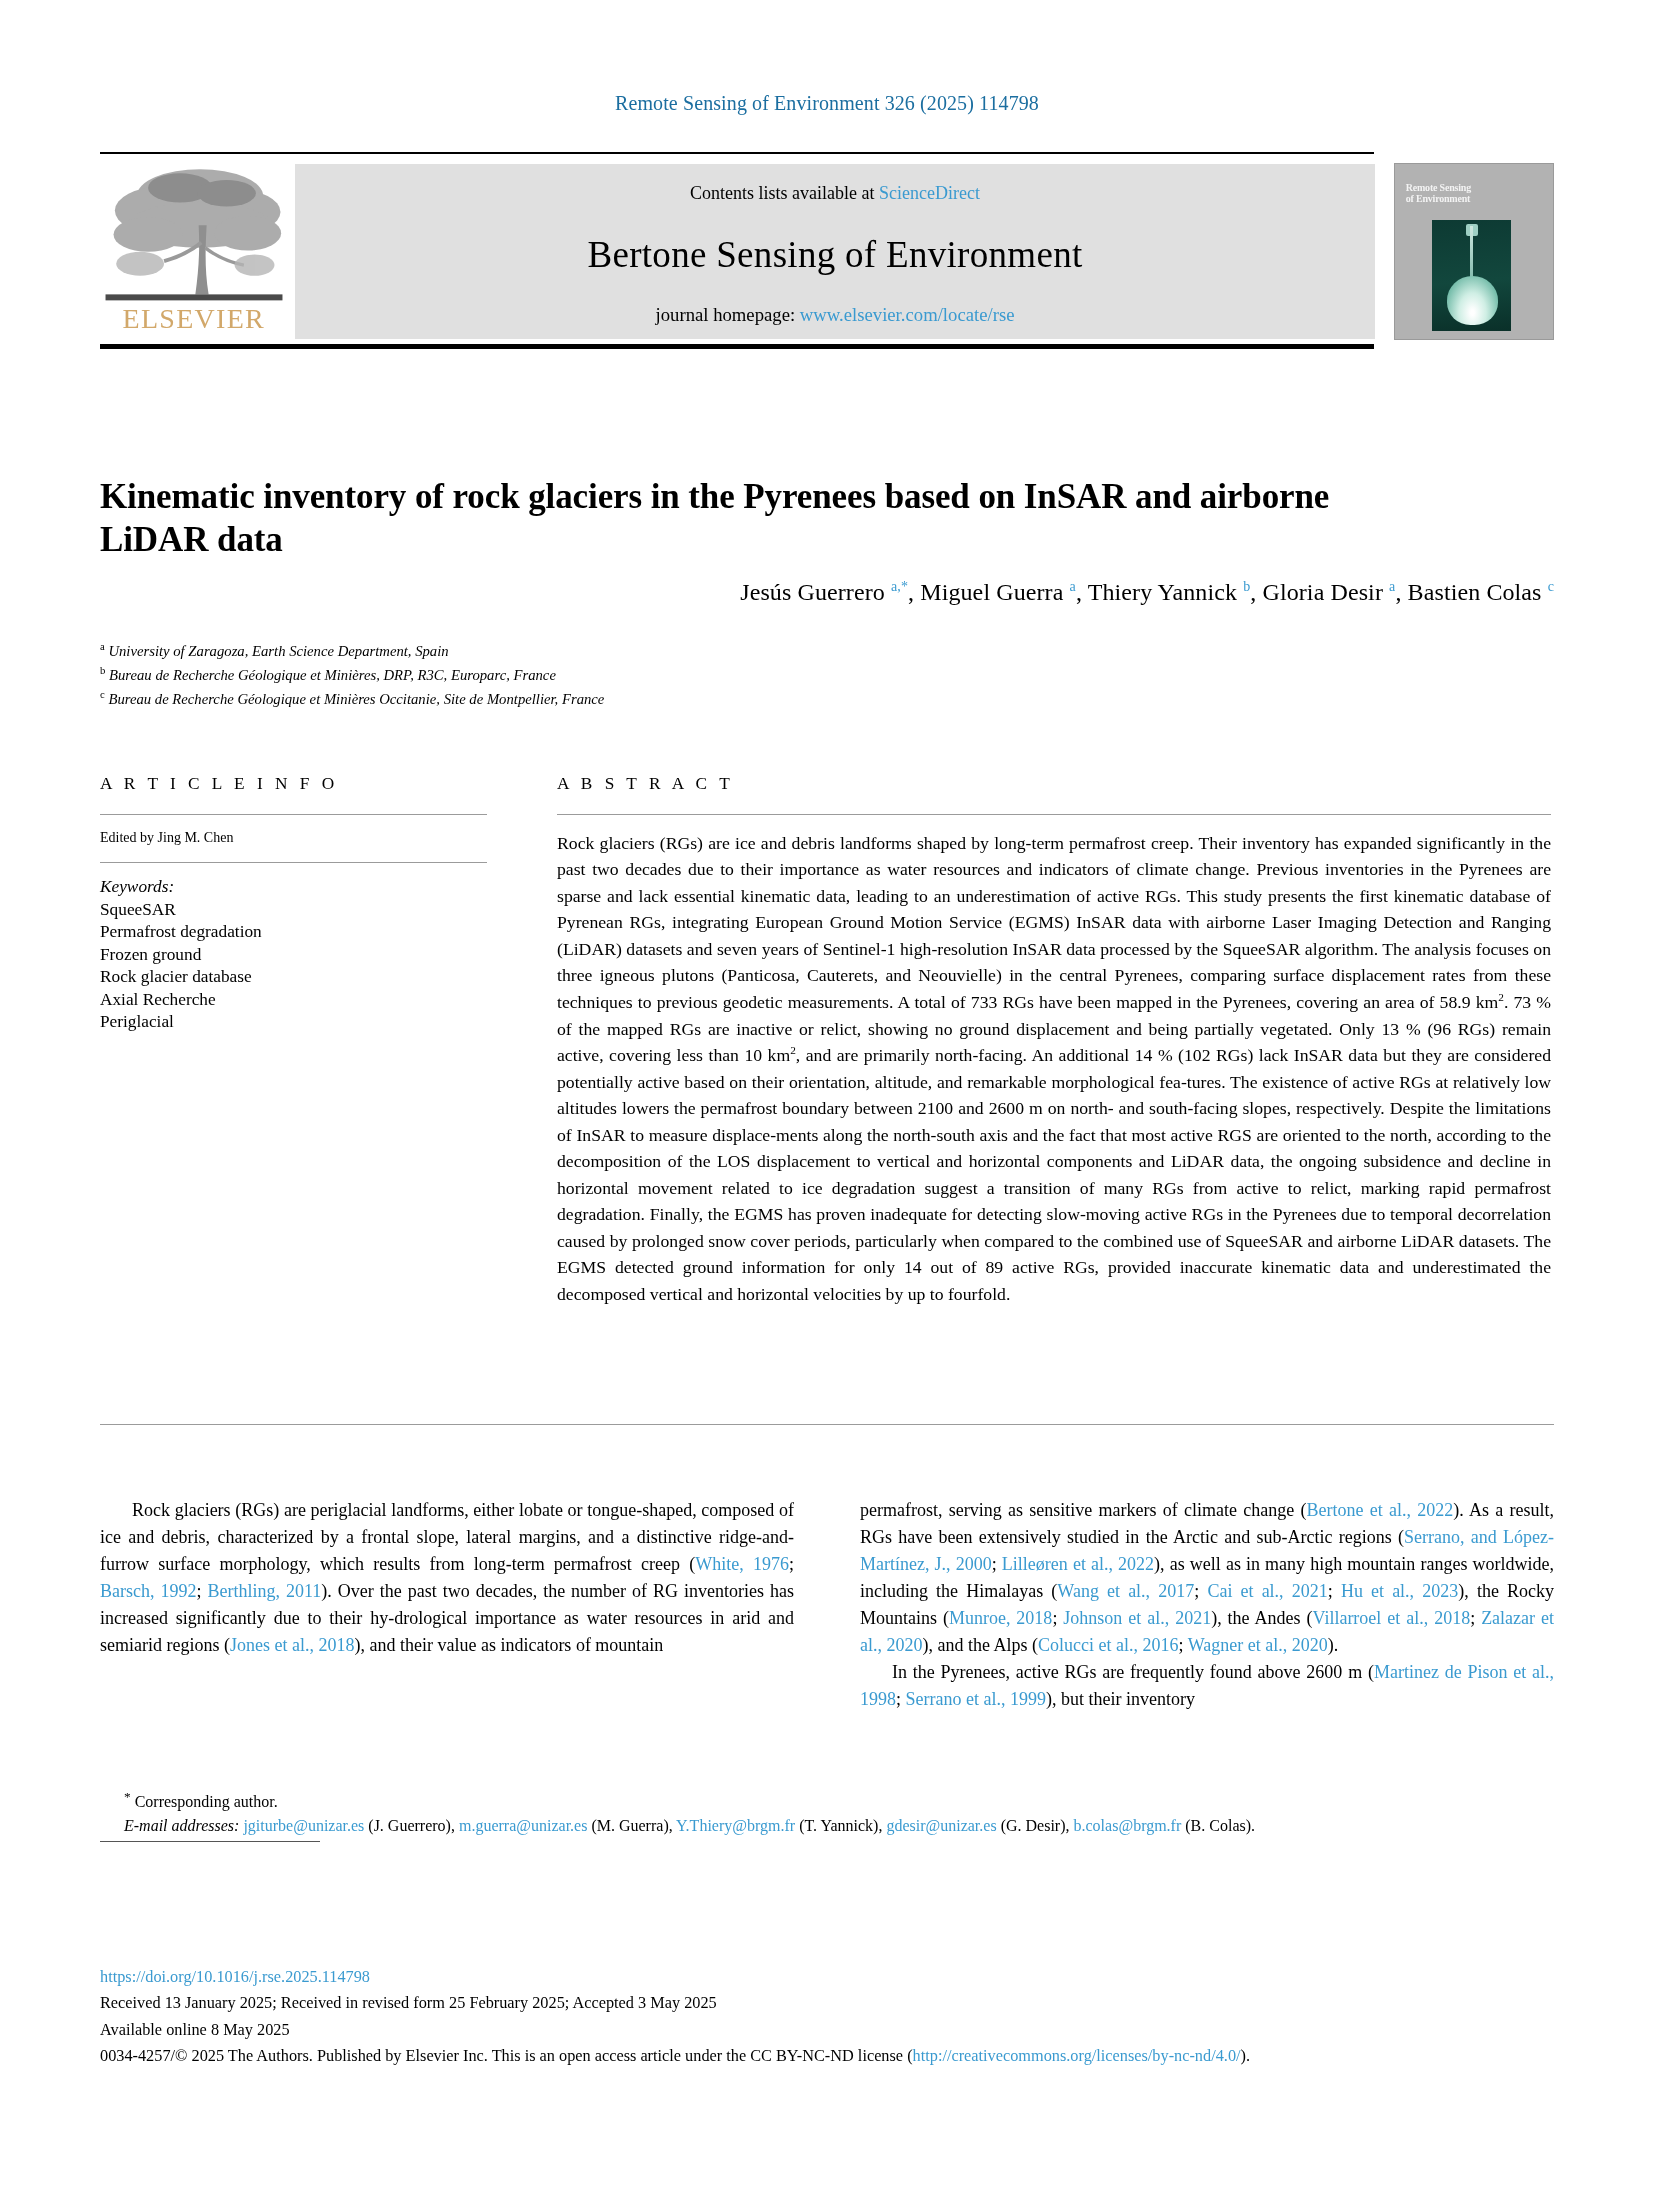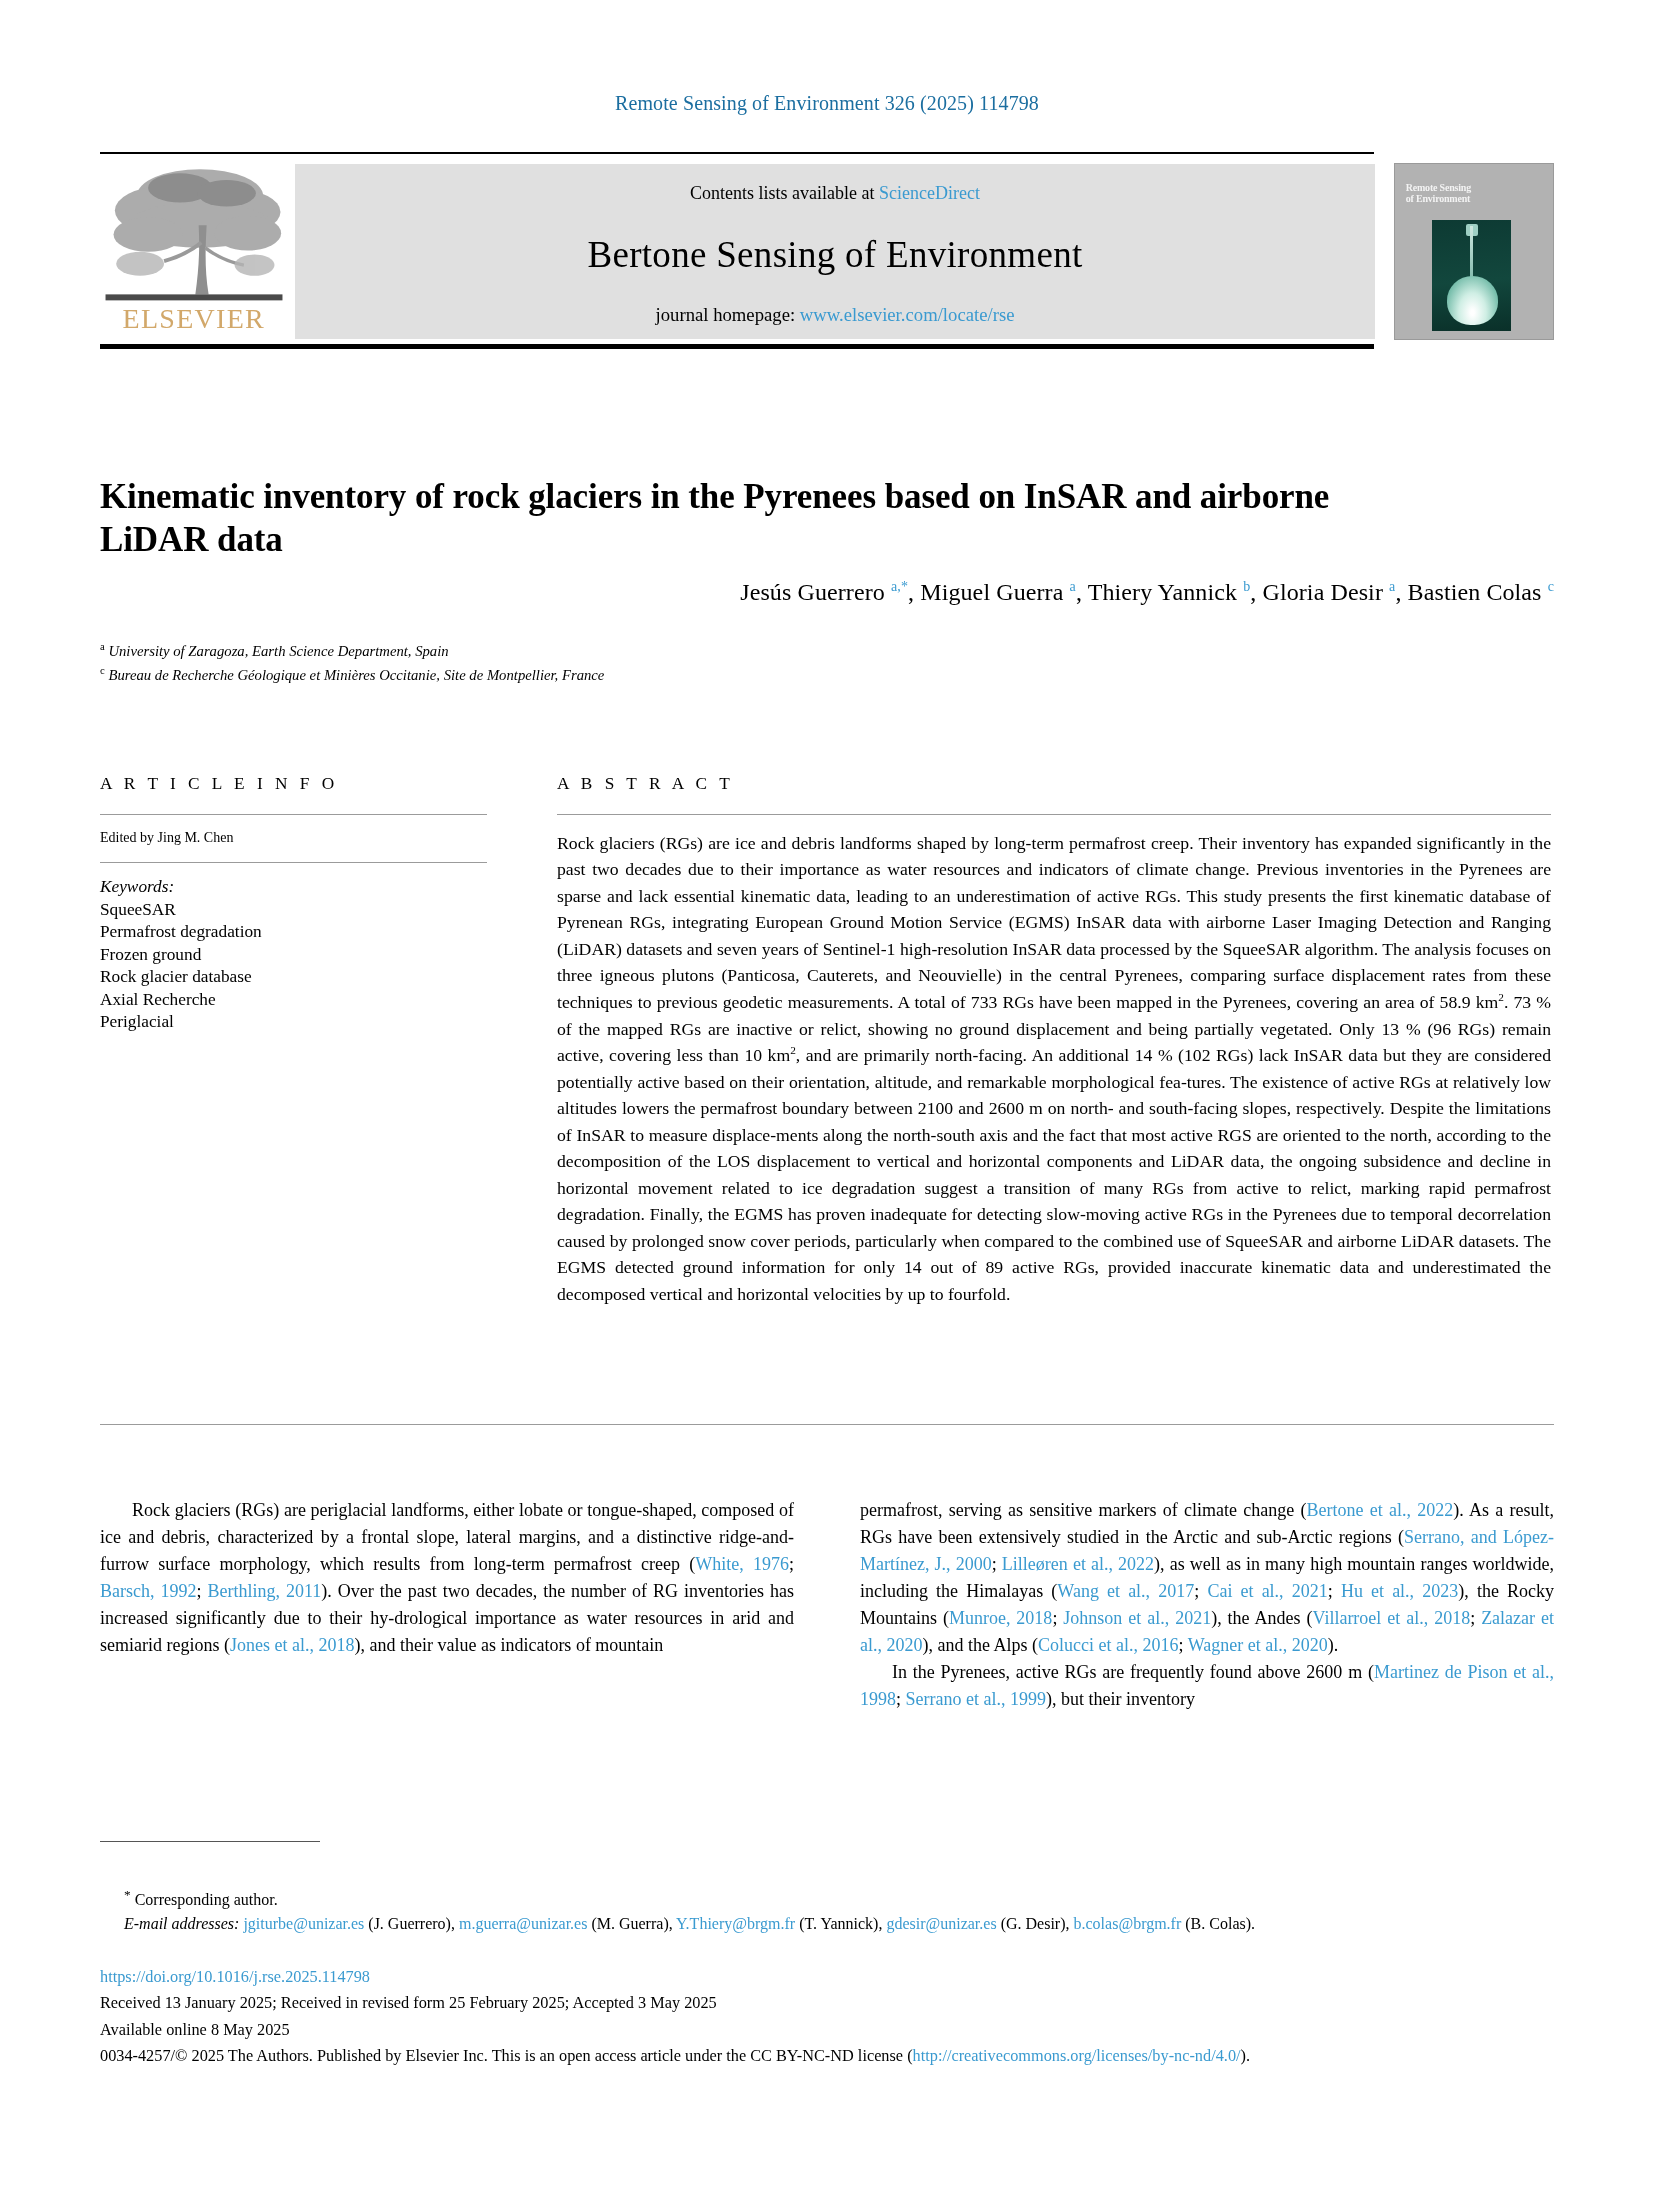--- a/index.html
+++ b/index.html
@@ -290,21 +290,21 @@
   .footnote-rule {
     position: absolute;
     top: 1841px;
     left: 100px;
     width: 220px;
     height: 1.3px;
     background: #555555;
   }
   .footnotes {
     position: absolute;
-    top: 1885px;
+    top: 1787px;
     left: 100px;
     width: 1454px;
     font-size: 16px;
     line-height: 1.48;
   }
   .fn-line { margin: 0; }
   .fn-indent { text-indent: 24px; }
   .fn-star { font-size: 13.3px; vertical-align: super; }
   .fn-label { font-style: italic; }
 
@@ -377,20 +377,21 @@
       </div>
     </div>
 
     <div class="masthead-rule-bottom"></div>
   </div>
 
   <h1 class="title">Kinematic inventory of rock glaciers in the Pyrenees based on InSAR and airborne LiDAR data</h1>
   <div class="authors">Jesús Guerrero <sup>a,*</sup>, Miguel Guerra <sup>a</sup>, Thiery Yannick <sup>b</sup>, Gloria Desir <sup>a</sup>, Bastien Colas <sup>c</sup></div>
   <div class="affils">
     <div><sup>a</sup> <span>University of Zaragoza, Earth Science Department, Spain</span></div>
+    <div><sup>b</sup> <span>Bureau de Recherche Géologique et Minières, DRP, R3C, Europarc, France</span></div>
     <div><sup>c</sup> <span>Bureau de Recherche Géologique et Minières Occitanie, Site de Montpellier, France</span></div>
   </div>
 
   <div class="info-col">
     <div class="section-head">A R T I C L E   I N F O</div>
     <hr class="hr-info">
     <div class="edited">Edited by Jing M. Chen</div>
     <hr class="hr-info">
     <div class="kw-head">Keywords:</div>
     <div class="kw-item">SqueeSAR</div>

